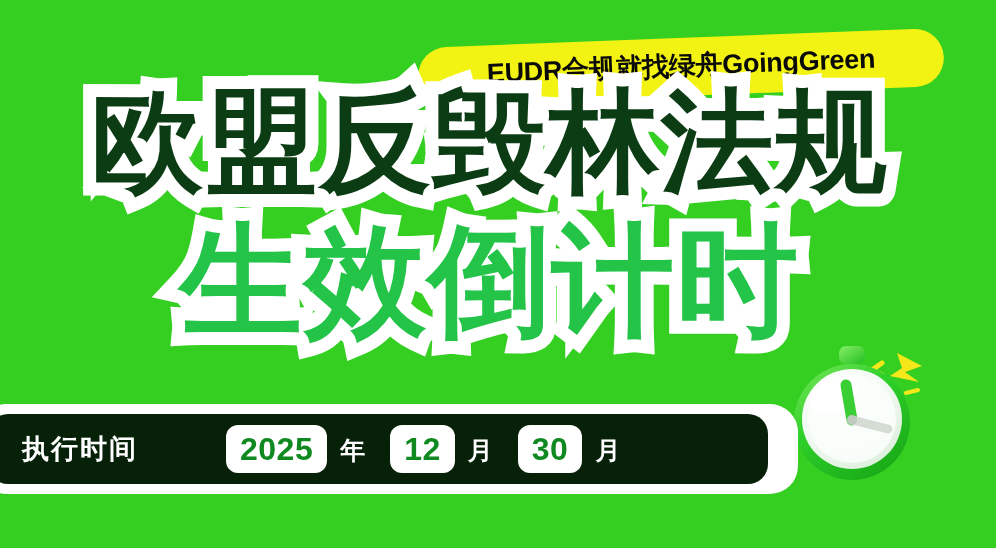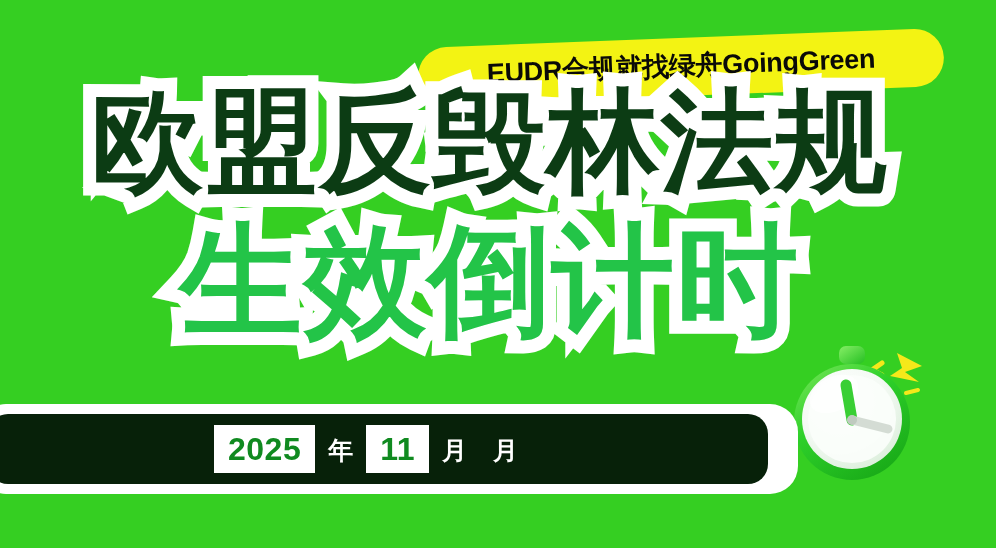--- a/index.html
+++ b/index.html
@@ -105,27 +105,28 @@
     font-weight:bold;
     color:#ffffff;
     letter-spacing:2px;
     white-space:nowrap;
   }
   .date-chip{
     background:#ffffff;
     color:#108a20;
     font-size:32px;
     font-weight:bold;
-    border-radius:0;
+    border-radius:12px;
     height:48px;
     min-width:44px;
     padding:0 14px;
     display:flex;align-items:center;justify-content:center;
     letter-spacing:0.5px;
     box-sizing:border-box;
+    margin-left:12px;
   }
   .date-unit{
     color:#ffffff;
     font-size:25px;
     font-weight:bold;
     padding:0 13px;
     display:flex;align-items:center;
     line-height:1;
     transform:translateY(1px);
   }
@@ -183,24 +184,26 @@
       <g stroke-linecap="round">
         <path d="M66 90 L60 55" stroke="#39cf34" stroke-width="11"></path>
         <path d="M66 90 L102 99" stroke="#d4dcd4" stroke-width="9"></path>
         <circle cx="66" cy="90" r="5" fill="#bfcabf"></circle>
       </g>
     </svg>
   </div>
 
   <div class="date-bar-wrap">
     <div class="date-bar">
+      <span class="date-label">执行时间</span>
 
       <span class="date-chip">2025</span>
       <span class="date-unit">年</span>
 
-      <span class="date-chip">11</span>
+      <span class="date-chip">12</span>
       <span class="date-unit">月</span>
 
+      <span class="date-chip">30</span>
       <span class="date-unit">月</span>
     </div>
   </div>
 
 </div>
 
 </body></html>

